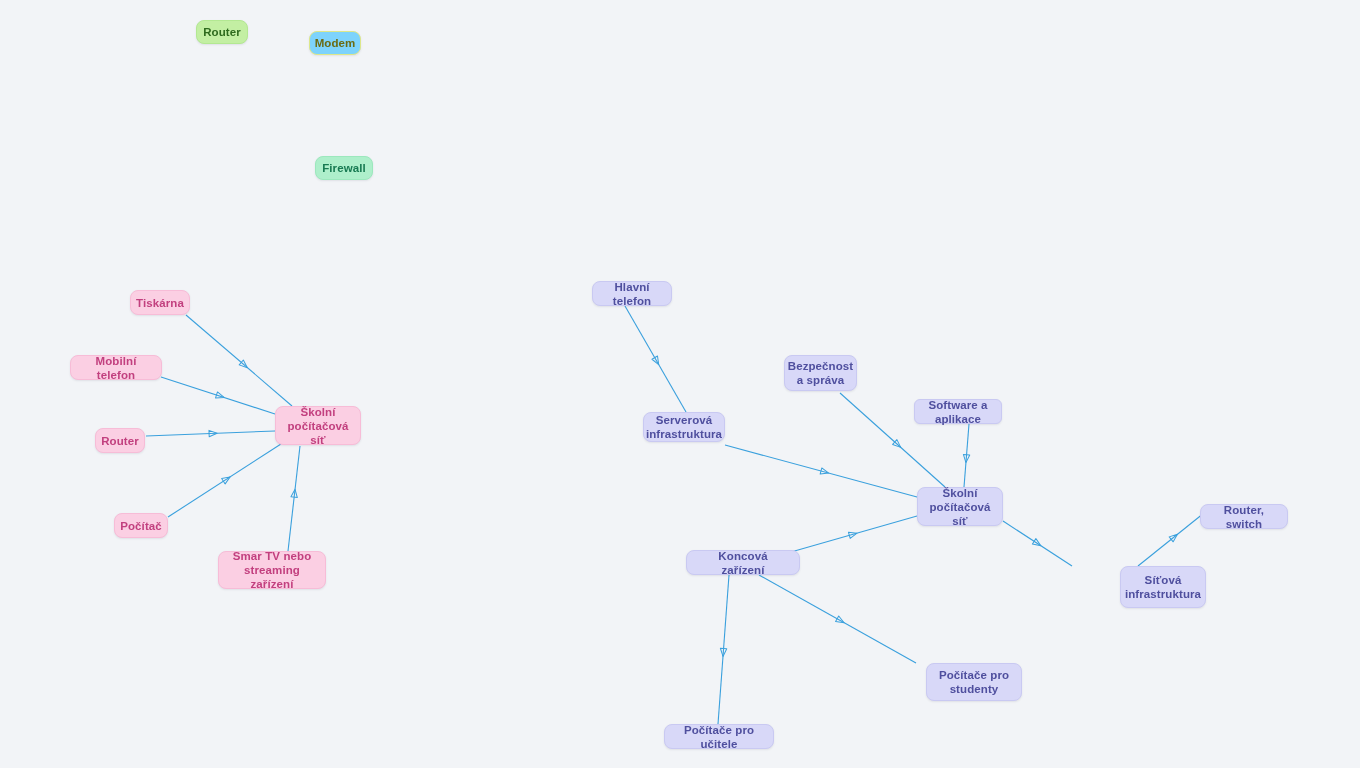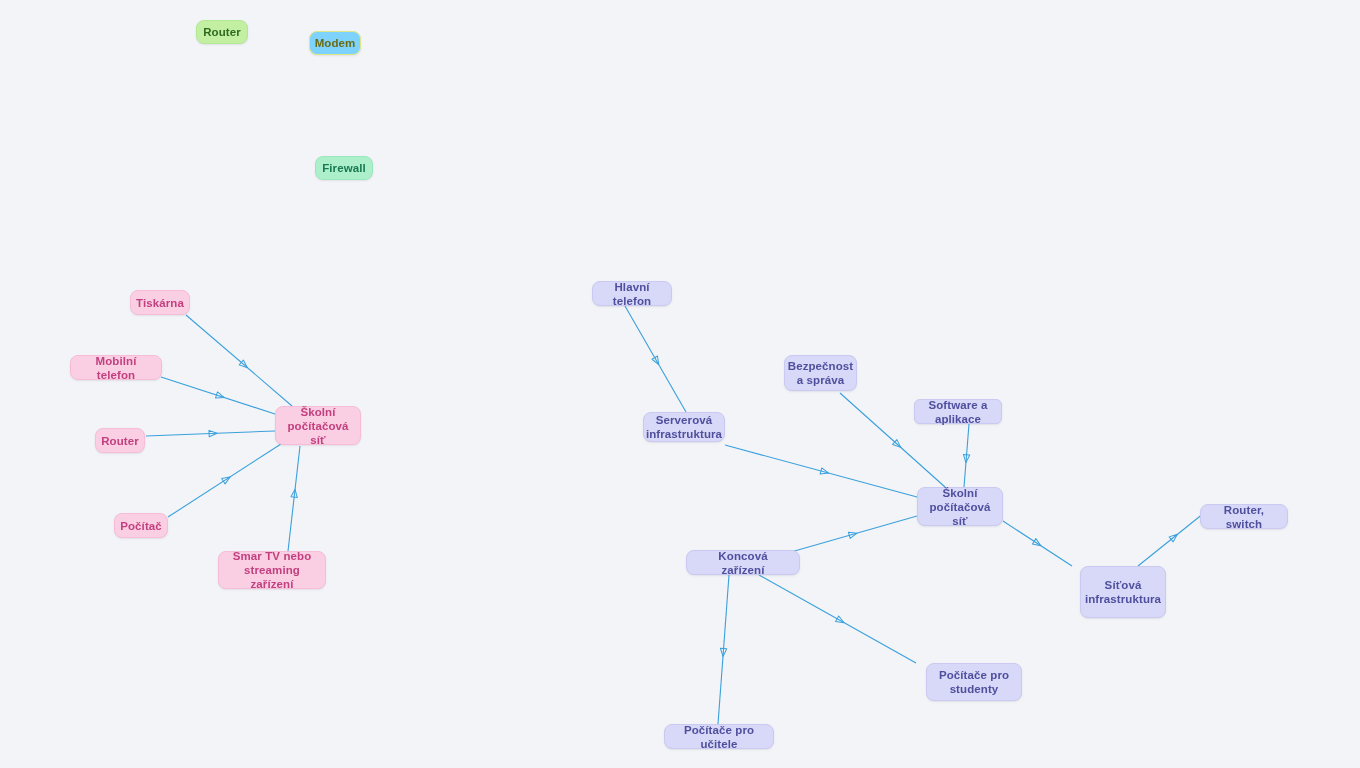--- a/index.html
+++ b/index.html
@@ -147,19 +147,19 @@
 počítačová síť</div>
     <div class="node purple" style="left: 592px; top: 281px; width: 80px; height: 25px;">Hlavní telefon</div>
     <div class="node purple" style="left: 643px; top: 412px; width: 82px; height: 30px;">Serverová
 infrastruktura</div>
     <div class="node purple" style="left: 784px; top: 355px; width: 73px; height: 36px;">Bezpečnost
 a správa</div>
     <div class="node purple" style="left: 914px; top: 399px; width: 88px; height: 25px; border-radius: 6px;">Software a aplikace</div>
     <div class="node purple" style="left: 917px; top: 487px; width: 86px; height: 39px;">Školní
 počítačová síť</div>
     <div class="node purple" style="left: 686px; top: 550px; width: 114px; height: 25px;">Koncová zařízení</div>
-    <div class="node purple" style="left: 1080px; top: 566px; width: 86px; height: 52px;">Síťová
+    <div class="node purple" style="left: 1120px; top: 566px; width: 86px; height: 42px;">Síťová
 infrastruktura</div>
     <div class="node purple" style="left: 1200px; top: 488px; width: 88px; height: 25px; margin-top: 16px;">Router, switch</div>
     <div class="node purple" style="left: 926px; top: 663px; width: 96px; height: 38px;">Počítače pro
 studenty</div>
     <div class="node purple" style="left: 664px; top: 724px; width: 110px; height: 25px;">Počítače pro učitele</div>
   </div>
 
 </body></html>

